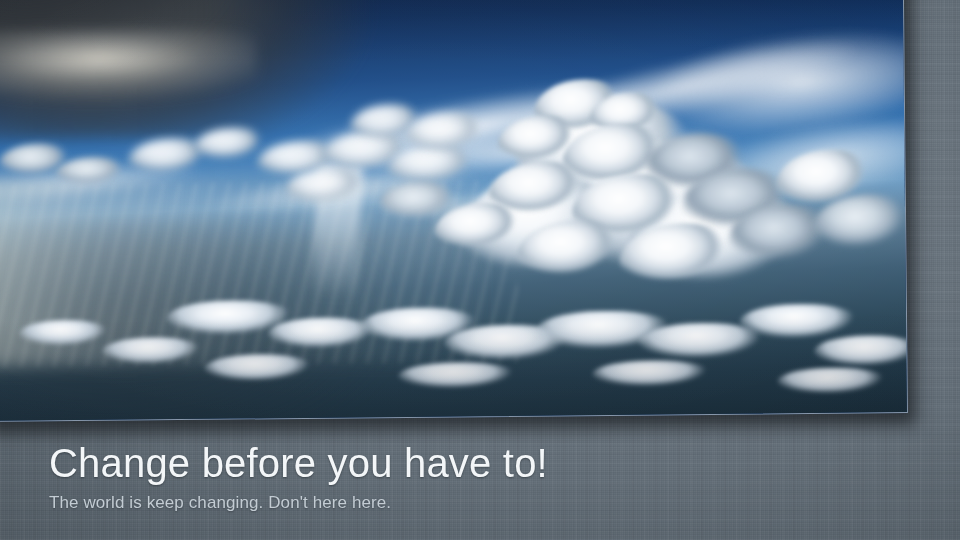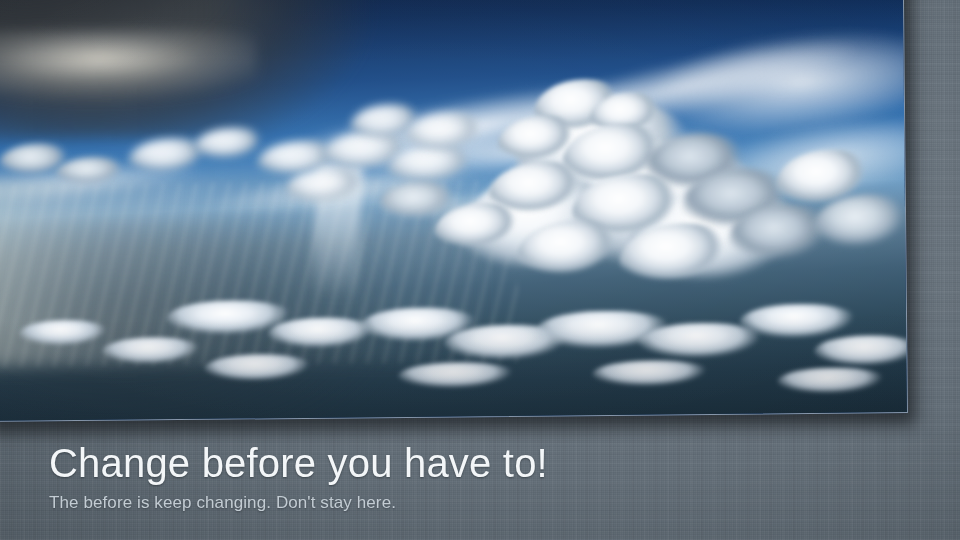--- a/index.html
+++ b/index.html
@@ -318,16 +318,16 @@
         <div class="deck" style="left:66%; top:88%; width:13%; height:6%;"></div>
         <div class="deck" style="left:86%; top:90%; width:12%; height:6%;"></div>
 
         <div class="photo-tone"></div>
       </div>
     </div>
   </div>
 
   <div class="caption">
     <div class="title">Change before you have to!</div>
-    <div class="subtitle">The before is keep changing. Don't stay here.</div>
+    <div class="subtitle">The world is keep changing. Don't here here.</div>
   </div>
 
 </div>
 
 </body></html>

